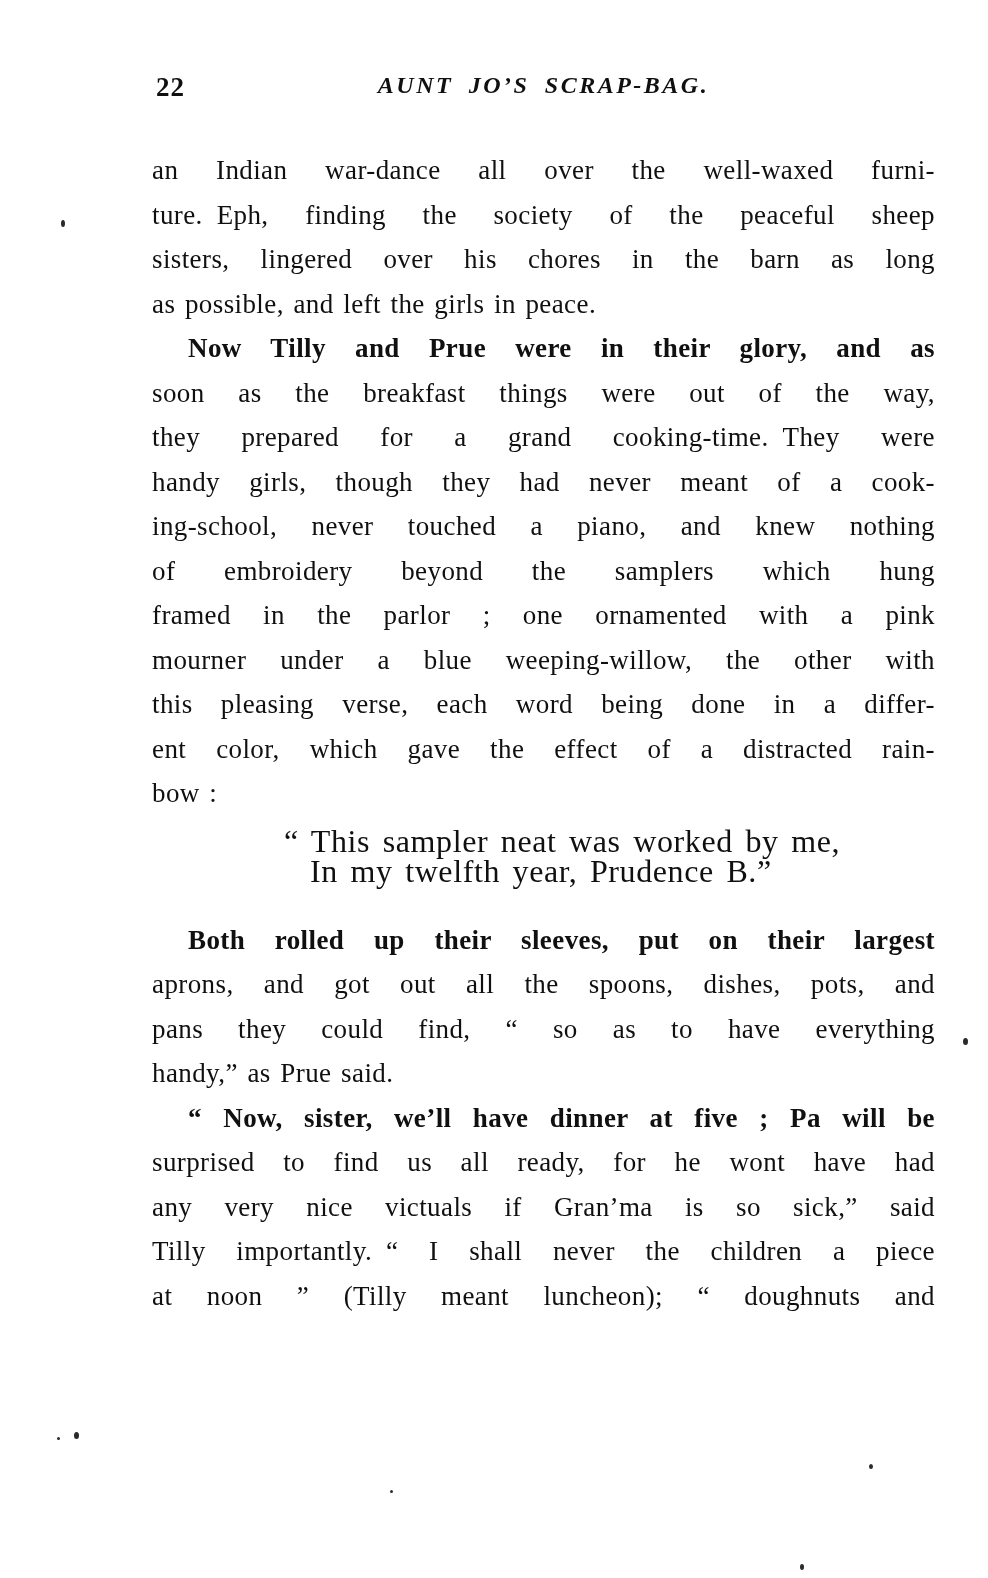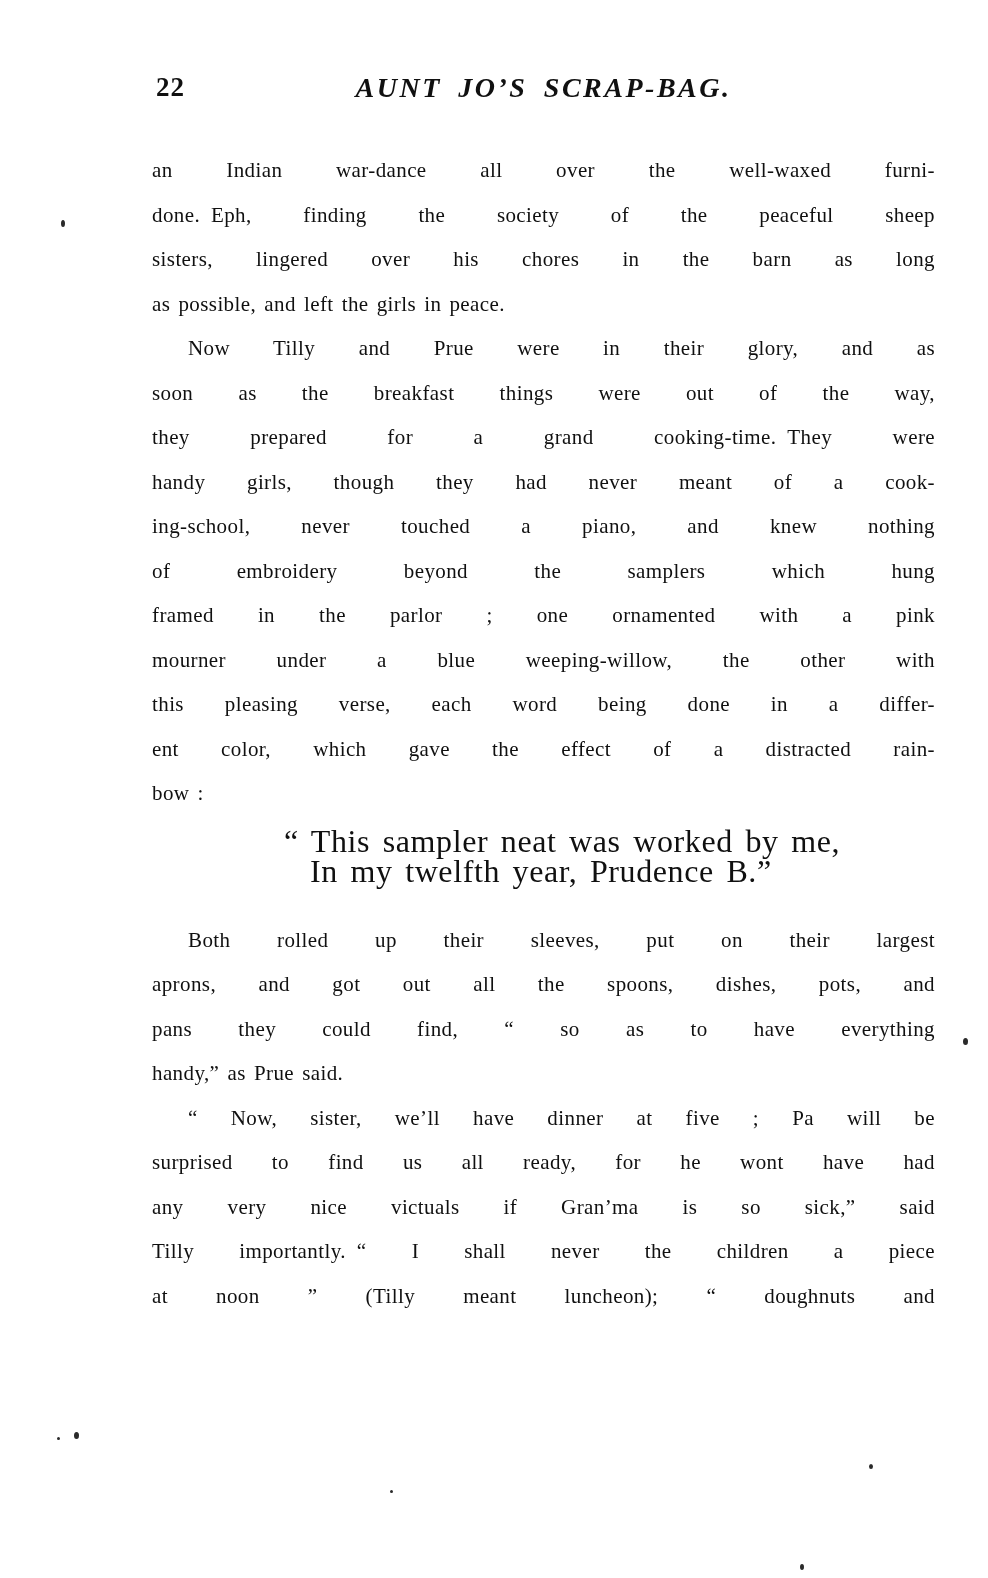--- a/index.html
+++ b/index.html
@@ -34,46 +34,46 @@
     letter-spacing: 1px;
   }
   .running-title {
     position: absolute;
     left: 0;
     right: 0;
     top: 0;
     text-align: center;
     font-style: italic;
     font-weight: bold;
-    font-size: 28px;
+    font-size: 24px;
     letter-spacing: 2.5px;
     word-spacing: 7px;
   }
   
   .text-block {
     position: absolute;
     top: 148px;
     left: 152px;
     width: 783px;
   }
   .para { margin: 0; }
   .line {
-    font-size: 21px;
+    font-size: 27px;
     line-height: 44.5px;
     letter-spacing: 0.4px;
     word-spacing: 2.5px;
     white-space: nowrap;
     text-align: left;
   }
   .line.just {
     white-space: normal;
     text-align: justify;
     text-align-last: justify;
   }
-  .line.indent { text-indent: 36px; }
+  .line.indent { text-indent: 36px; font-weight: bold; }
   
   .para.verse {
     margin: 10px 0 32px 132px;
   }
   .para.verse .line {
     font-size: 32px;
     line-height: 30px;
     letter-spacing: 0.6px;
     word-spacing: 4px;
   }
@@ -91,21 +91,21 @@
 <div class="page">
 
   <div class="running-head">
     <span class="page-number">22</span>
     <span class="running-title">AUNT JO’S SCRAP-BAG.</span>
   </div>
 
   <div class="text-block">
       <div class="para body">
         <div class="line just">an Indian war-dance all over the well-waxed furni-</div>
-        <div class="line just">done. Eph, finding the society of the peaceful sheep</div>
+        <div class="line just">ture. Eph, finding the society of the peaceful sheep</div>
         <div class="line just">sisters, lingered over his chores in the barn as long</div>
         <div class="line">as possible, and left the girls in peace.</div>
       </div>
       <div class="para body">
         <div class="line just indent">Now Tilly and Prue were in their glory, and as</div>
         <div class="line just">soon as the breakfast things were out of the way,</div>
         <div class="line just">they prepared for a grand cooking-time. They were</div>
         <div class="line just">handy girls, though they had never meant of a cook-</div>
         <div class="line just">ing-school, never touched a piano, and knew nothing</div>
         <div class="line just">of embroidery beyond the samplers which hung</div>

